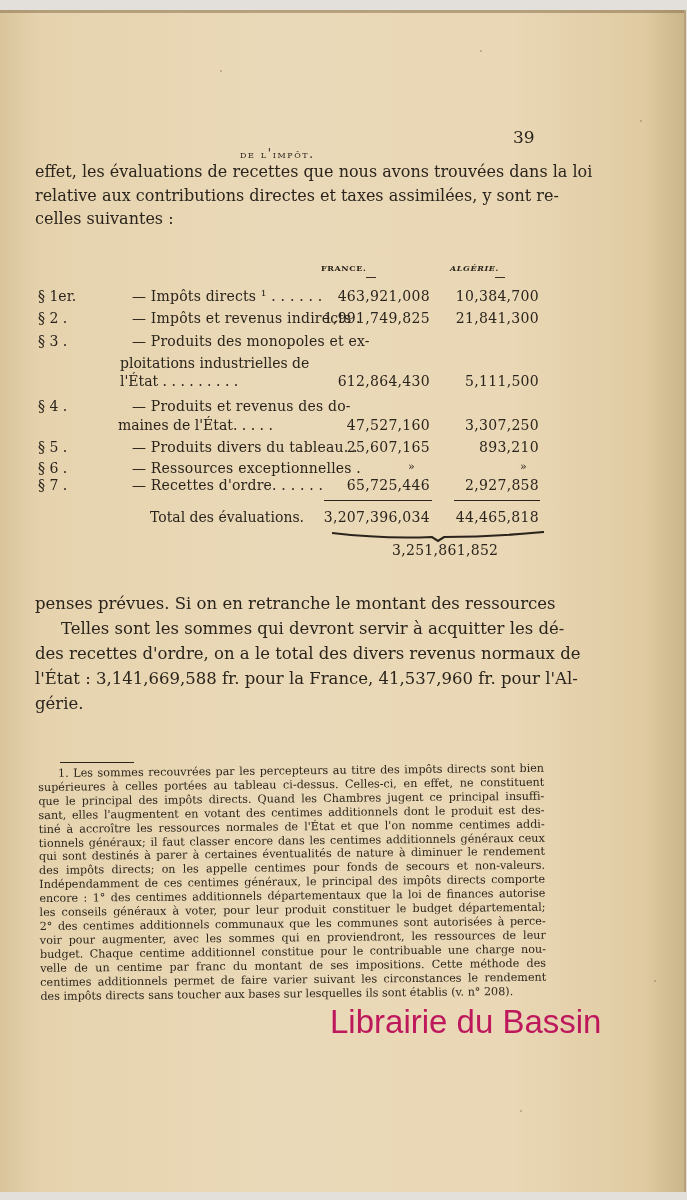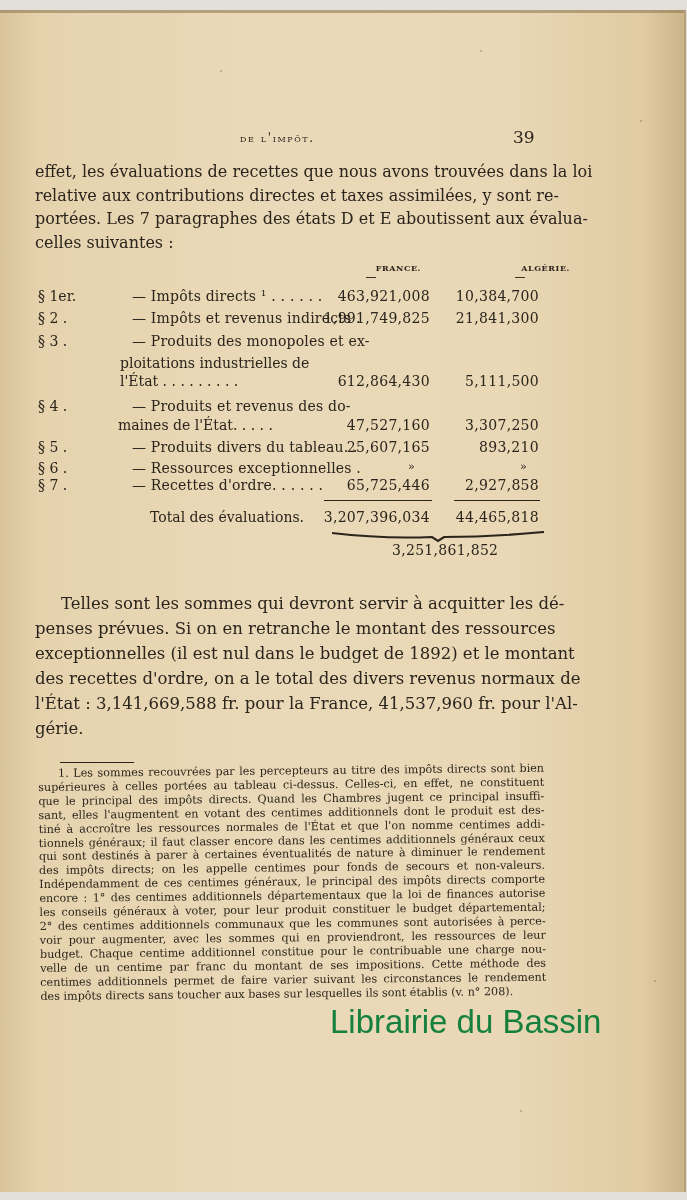--- a/index.html
+++ b/index.html
@@ -16,42 +16,42 @@
       box-shadow: 2px 0 0 #b7a07a;
     }
     .page::before {
       content: ""; position: absolute; left: 0; right: 0; top: 0; height: 3px;
       background: #8a7350; opacity: .55;
     }
     .running-head {
       position: absolute; top: 131px; left: 0; width: 687px; height: 20px;
     }
     .running-title {
-      position: absolute; left: 240px; top: 0; font-size: 12px; letter-spacing: 1.6px;
+      position: absolute; left: 240px; top: 16px; font-size: 12px; letter-spacing: 1.6px;
       font-variant: small-caps; text-transform: lowercase;
     }
     .page-number { position: absolute; left: 513px; top: -4px; font-size: 17px; }
     .para {
       position: absolute; left: 35px; width: 500px; font-size: 16px; line-height: 23.5px;
       text-align: justify;
     }
     .para .ln { display: block; text-align-last: justify; white-space: nowrap; }
     .para .ln.last { text-align-last: left; }
     .para1 { top: 160px; }
     .para2 { top: 591px; line-height: 25px; width: 503px; font-size: 16.5px; }
     .indent { padding-left: 26px; }
 
     .table { position: absolute; left: 0; top: 0; width: 687px; }
     .col-head {
       position: absolute; top: 263px; font-size: 8px; font-weight: bold; letter-spacing: 0.6px;
-      text-align: right; width: 100px;
+      text-align: left; width: 100px;
     }
     .col-head .dash { display: block; width: 10px; height: 1px; background: #3a3024; margin: 4px auto 0; }
     .col-head.france { left: 321px; }
-    .col-head.algerie { left: 470px; }
+    .col-head.algerie { left: 450px; font-style: italic; }
     .row { position: absolute; left: 0; width: 687px; font-size: 14px; }
     .sect { position: absolute; left: 38px; white-space: nowrap; }
     .label { position: absolute; left: 100px; white-space: nowrap; letter-spacing: .2px; margin-left: 32px; }
     .label2 { position: absolute; left: 120px; white-space: nowrap; }
     .val-fr { position: absolute; right: 257px; white-space: nowrap; letter-spacing: .3px; }
     .val-al { position: absolute; right: 148px; white-space: nowrap; letter-spacing: .3px; }
     .dash-mark { font-size: 11px; }
     .rule-fr { position: absolute; left: 324px; top: 500px; width: 108px; height: 1.2px; background: #2a241c; }
     .rule-al { position: absolute; left: 454px; top: 500px; width: 86px; height: 1.2px; background: #2a241c; }
     .brace {
@@ -65,21 +65,21 @@
       position: absolute; left: 38px; top: 767px; width: 506px;
       font-size: 11.2px; line-height: 13.9px; color: #2d261d;
       transform: rotate(-0.6deg); transform-origin: left top;
     }
     .footnote .ln { display: block; white-space: nowrap; text-align: justify; text-align-last: justify; }
     .footnote .ln.last { text-align-last: left; }
     .footnote .ln.first { padding-left: 20px; }
 
     .watermark {
       position: absolute; left: 330px; top: 1003px; font-family: "Liberation Sans", "DejaVu Sans", sans-serif;
-      font-size: 33px; color: #15803d; white-space: nowrap; letter-spacing: 0px;
+      font-size: 33px; color: #be185d; white-space: nowrap; letter-spacing: 0px;
     }
     .speck { position: absolute; width: 2px; height: 2px; background: #8c7b5e; border-radius: 50%; opacity: .6; }
   </style>
 </head>
 <body>
 
 <div class="page">
   <span class="speck" style="left:220px;top:60px"></span>
   <span class="speck" style="left:480px;top:40px"></span>
   <span class="speck" style="left:640px;top:110px"></span>
@@ -88,21 +88,20 @@
 </div>
 
 <div class="running-head">
   <span class="running-title">DE L'IMPÔT.</span>
   <span class="page-number">39</span>
 </div>
 
 <div class="para para1">
   <span class="ln">effet, les évaluations de recettes que nous avons trouvées dans la loi</span>
   <span class="ln">relative aux contributions directes et taxes assimilées, y sont re-</span>
-  <span class="ln">portées. Les 7 paragraphes des états D et E aboutissent aux évalua-</span>
   <span class="ln last">celles suivantes :</span>
 </div>
 
 <div class="table">
   <div class="col-head france">
     <span>FRANCE.</span>
     <span class="dash"></span>
   </div>
   <div class="col-head algerie">
     <span>ALGÉRIE.</span>
@@ -176,23 +175,22 @@
     <span class="val-al">44,465,818</span>
   </div>
 
   <svg class="brace" viewBox="0 0 212 12">
     <path d="M0 2 Q 50 8 100 6 L106 10 L112 6 Q 160 6 212 1" fill="none" stroke="#2a241c" stroke-width="2.2"></path>
   </svg>
   <div class="grand-total">3,251,861,852</div>
 </div>
 
 <div class="para para2">
+  <span class="ln">penses prévues. Si on en retranche le montant des ressources</span>
   <span class="ln indent">Telles sont les sommes qui devront servir à acquitter les dé-</span>
-  <span class="ln">penses prévues. Si on en retranche le montant des ressources</span>
-  <span class="ln">exceptionnelles (il est nul dans le budget de 1892) et le montant</span>
   <span class="ln">des recettes d'ordre, on a le total des divers revenus normaux de</span>
   <span class="ln">l'État : 3,141,669,588 fr. pour la France, 41,537,960 fr. pour l'Al-</span>
   <span class="ln last">gérie.</span>
 </div>
 
 <div class="fn-rule"></div>
 
 <div class="footnote">
   <span class="ln first">1. Les sommes recouvrées par les percepteurs au titre des impôts directs sont bien</span>
   <span class="ln">supérieures à celles portées au tableau ci-dessus. Celles-ci, en effet, ne constituent</span>

